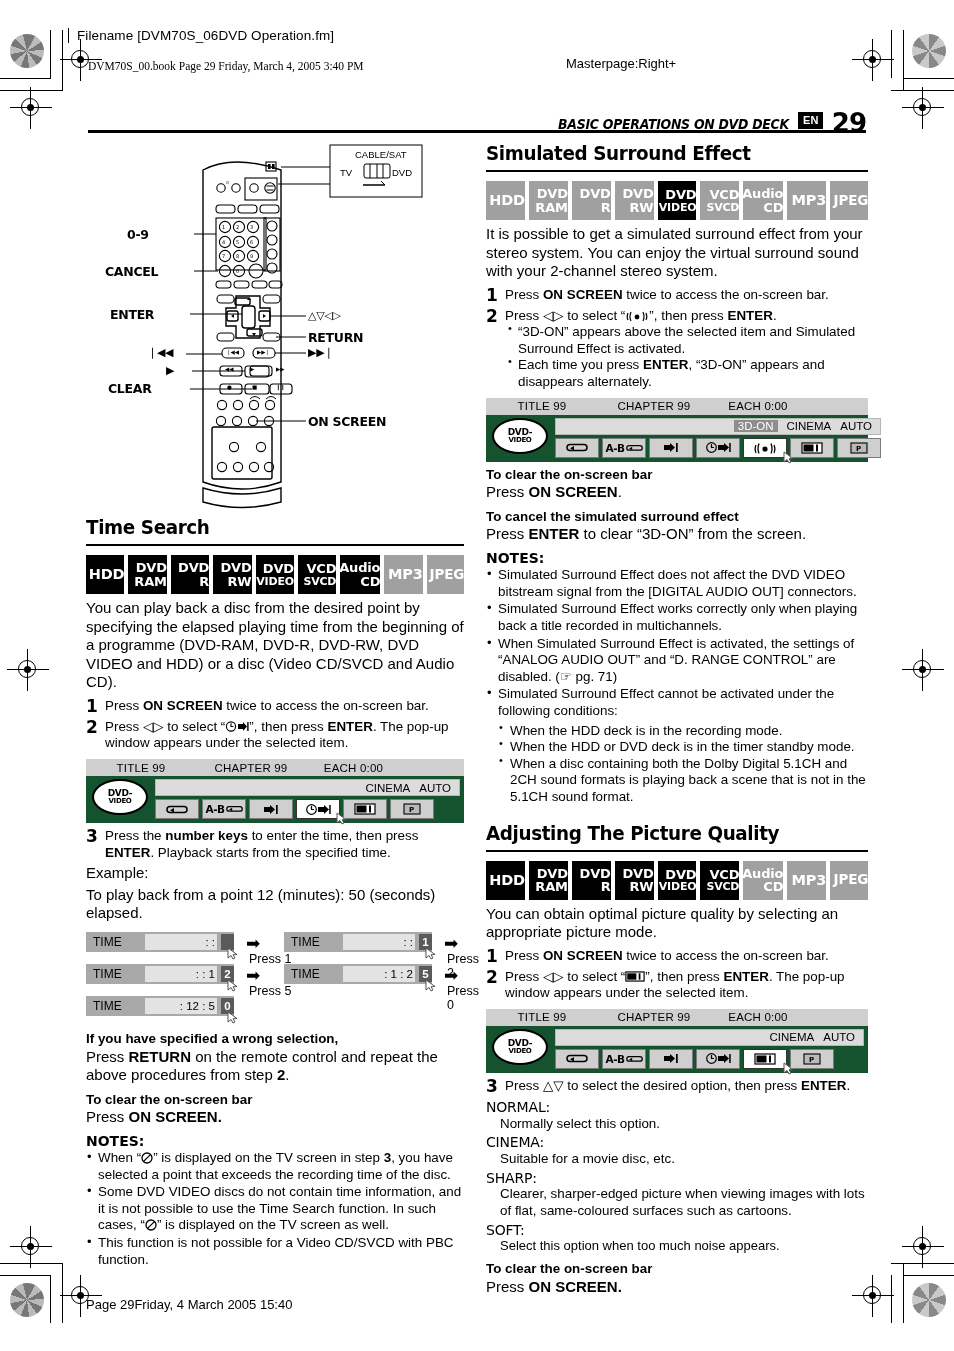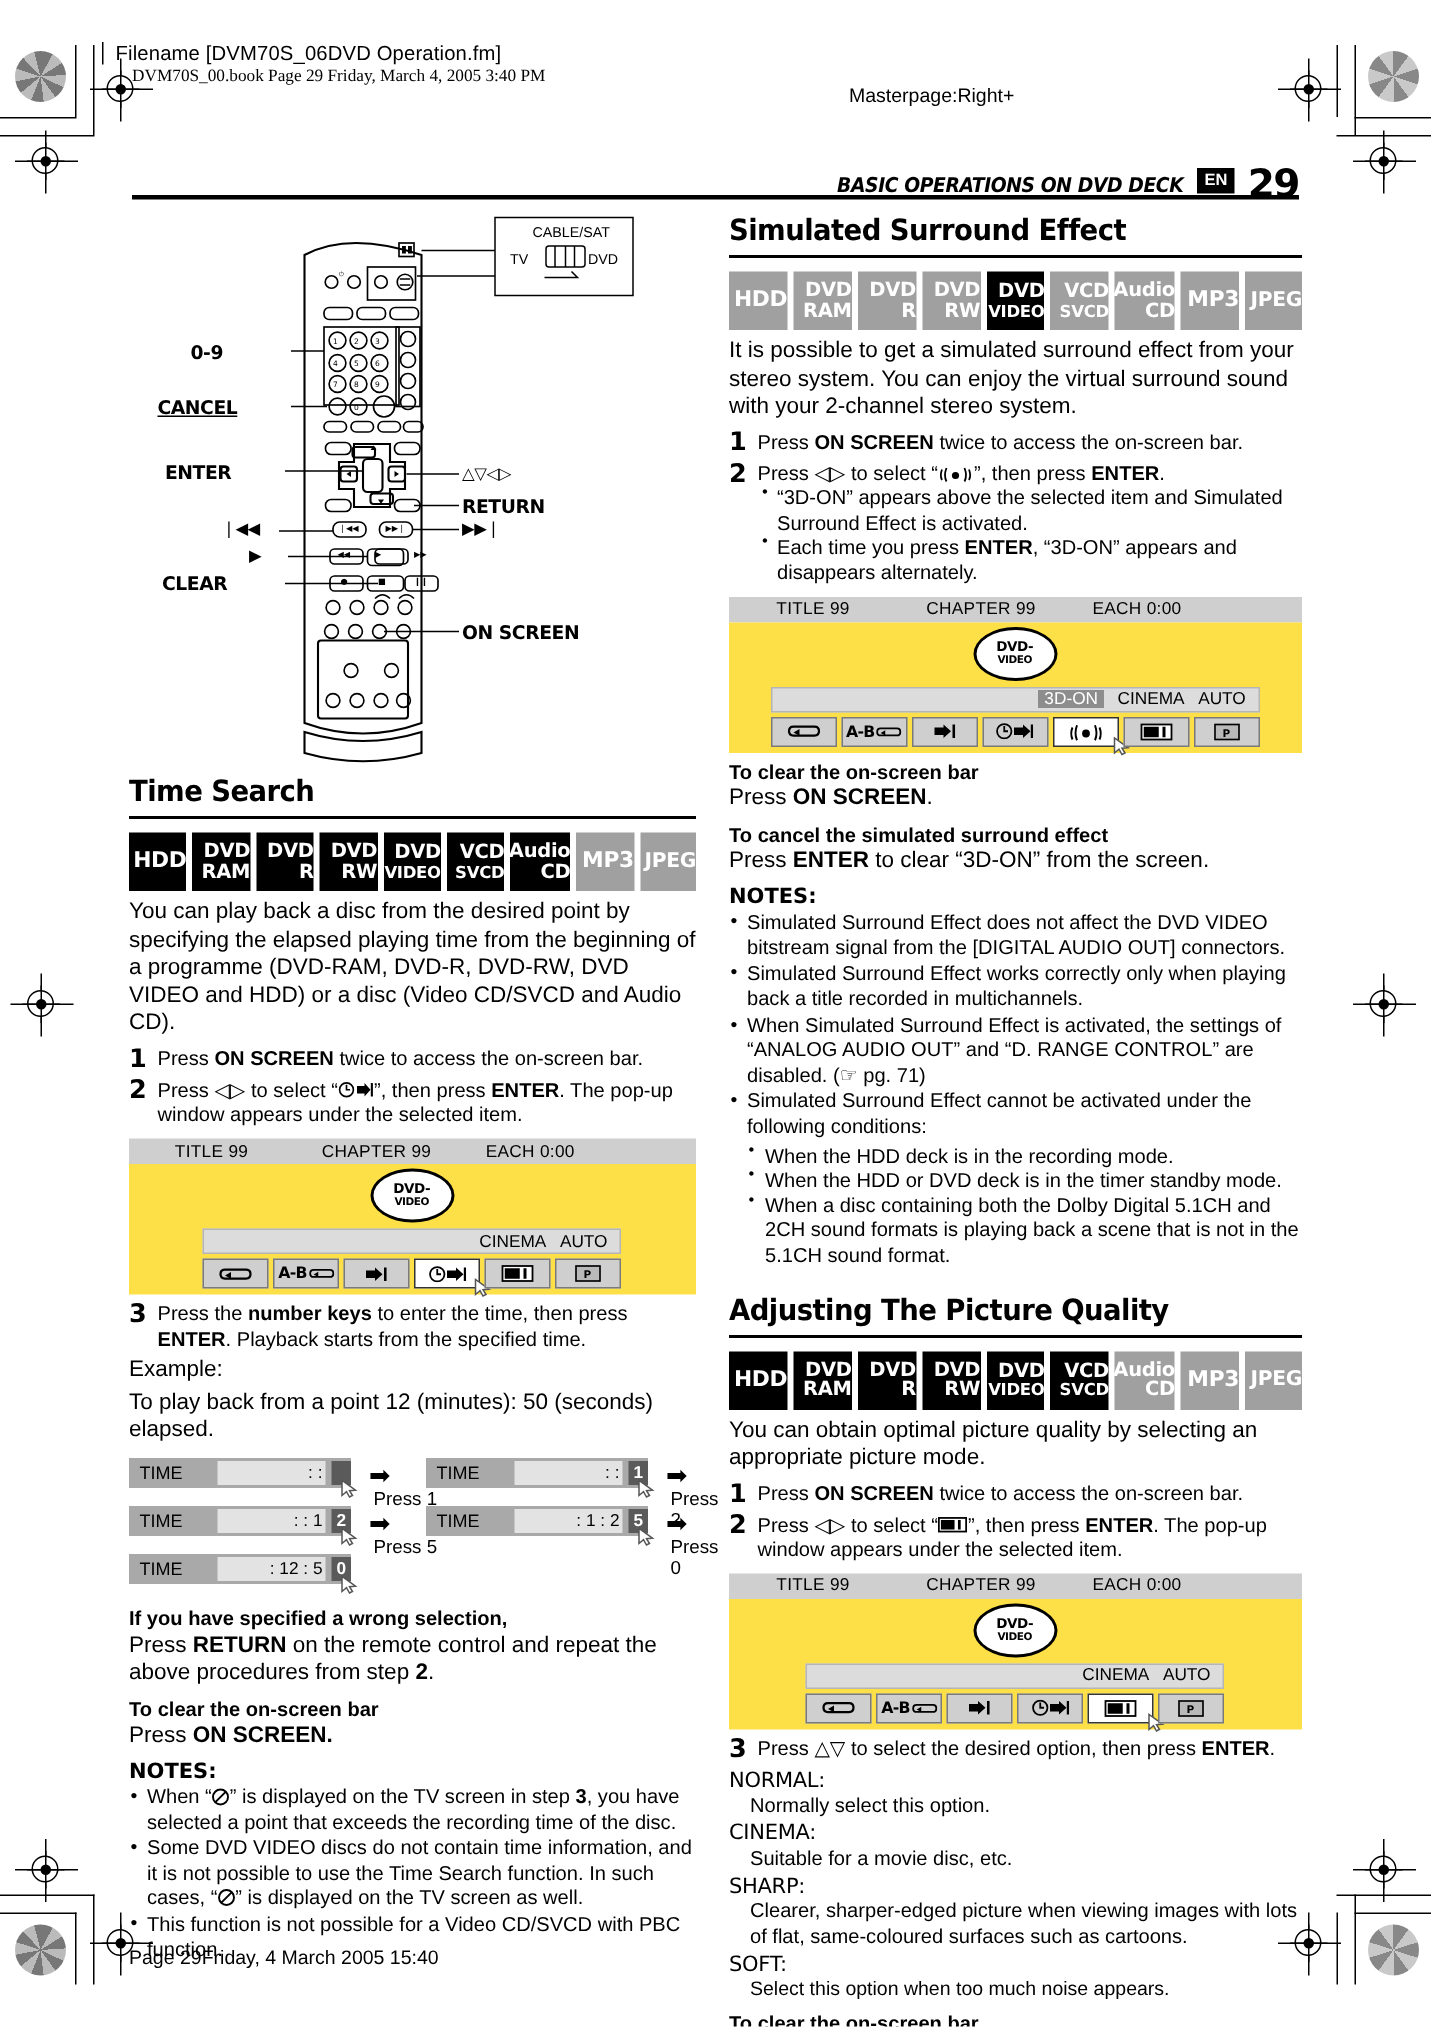--- a/index.html
+++ b/index.html
@@ -18,21 +18,21 @@
 
   .dot{position:absolute;width:34px;height:34px;border-radius:50%;
        background:repeating-conic-gradient(#777 0% 8%, #bbb 8% 16%);}
   .dot2{position:absolute;width:34px;height:34px;border-radius:50%;
        background:repeating-conic-gradient(#888 0% 10%, #c9c9c9 10% 20%);}
   .crnr{position:absolute;background:#000;}
 
   
   .filebox{position:absolute;left:68px;top:28px;border-left:1px solid #000;padding-left:8px;
            font-size:13.5px;letter-spacing:.1px;}
-  .bookline{position:absolute;left:88px;top:45px;font-family:"Liberation Serif",serif;font-size:11.5px;}
+  .bookline{position:absolute;left:88px;top:60px;font-family:"Liberation Serif",serif;font-size:11.5px;}
   .masterpage{position:absolute;left:566px;top:56px;font-size:13px;}
 
   .runhead{position:absolute;right:88px;top:108px;text-align:right;white-space:nowrap;}
   .runhead .rh{font-family:"DejaVu Sans",sans-serif;font-weight:bold;font-size:13.6px;
                font-style:italic;letter-spacing:-.3px;transform:scaleX(.92);transform-origin:right center;display:inline-block;}
   .enbox{display:inline-block;background:#000;color:#fff;font-weight:bold;font-size:11px;
          padding:2px 5px 3px;vertical-align:5px;margin-left:5px;}
   .pageno{display:inline-block;font-family:"DejaVu Sans",sans-serif;font-weight:bold;font-size:26px;
           vertical-align:-3px;margin-left:4px;letter-spacing:-1px;}
   .rule{position:absolute;left:88px;top:130px;width:778px;height:3px;background:#000;}
@@ -77,21 +77,21 @@
   ul.dash>li::before{content:"\2022";position:absolute;left:3px;top:-2px;font-size:11px;}
 
   h4.sub{font-weight:bold;font-size:13.4px;margin:7px 0 0 0;line-height:1.24;}
   h4.notes{font-family:"DejaVu Sans",sans-serif;font-weight:bold;font-size:14px;margin:6px 0 1px;}
 
   
   .osb{margin:7px 0 5px 0;width:100%;}
   .osb-top{background:#cfcfcf;height:17px;display:flex;align-items:center;
            font-size:11.5px;letter-spacing:.2px;}
   .osb-top span{display:block;}
-  .osb-body{background:#fde047;display:flex;align-items:center;padding:3px 4px 4px 3px;gap:4px;flex-direction:column;}
+  .osb-body{background:#14532d;display:flex;align-items:flex-start;padding:3px 4px 4px 3px;gap:4px;}
   .disclogo{width:62px;display:flex;align-items:center;justify-content:center;flex:none;}
   .disc{width:52px;height:32px;border:2px solid #000;border-radius:50%;background:#fff;
         display:flex;flex-direction:column;align-items:center;justify-content:center;
         transform:rotate(-9px);line-height:.95;}
   .disc i{font-style:normal;font-family:"DejaVu Sans",sans-serif;font-weight:bold;font-size:9px;letter-spacing:-.3px;}
   .disc i.s2{font-size:7px;}
   .osb-right{flex:1;display:flex;flex-direction:column;gap:3px;}
   .osb-line1{background:#dcdcdc;border:1px solid #b5b5b5;height:17px;display:flex;align-items:center;
              justify-content:flex-end;gap:9px;padding-right:8px;font-size:11.5px;box-sizing:border-box;}
   .hl3d{background:#8d8d8d;color:#fff;padding:0 4px;font-size:11.5px;}
@@ -342,21 +342,21 @@
       <path d="M141 176 L176 176"></path>
       <path d="M146 197 L176 197"></path>
       <path d="M56 214 L92 214"></path>
       <path d="M145 213 L176 213"></path>
       <path d="M62 231 L115 231"></path>
       <path d="M60 249 L122 249"></path>
       <path d="M126 281 L176 281"></path>
     </g>
   </svg>
   <div class="rlabel" style="left:-3px;top:87px;">0-9</div>
-  <div class="rlabel" style="left:-25px;top:124px;text-decoration:underline;">CANCEL</div>
+  <div class="rlabel" style="left:-25px;top:124px;">CANCEL</div>
   <div class="rlabel" style="left:-20px;top:167px;">ENTER</div>
   <div class="rlabel" style="left:178px;top:169px;font-size:11px;">△▽◁▷</div>
   <div class="rlabel" style="left:178px;top:190px;">RETURN</div>
   <div class="rlabel" style="left:18px;top:206px;font-size:11px;">❘◀◀</div>
   <div class="rlabel" style="left:178px;top:206px;font-size:11px;">▶▶❘</div>
   <div class="rlabel" style="left:36px;top:224px;font-size:11px;">▶</div>
   <div class="rlabel" style="left:-22px;top:241px;">CLEAR</div>
   <div class="rlabel" style="left:178px;top:274px;">ON SCREEN</div>
 </div>
 

